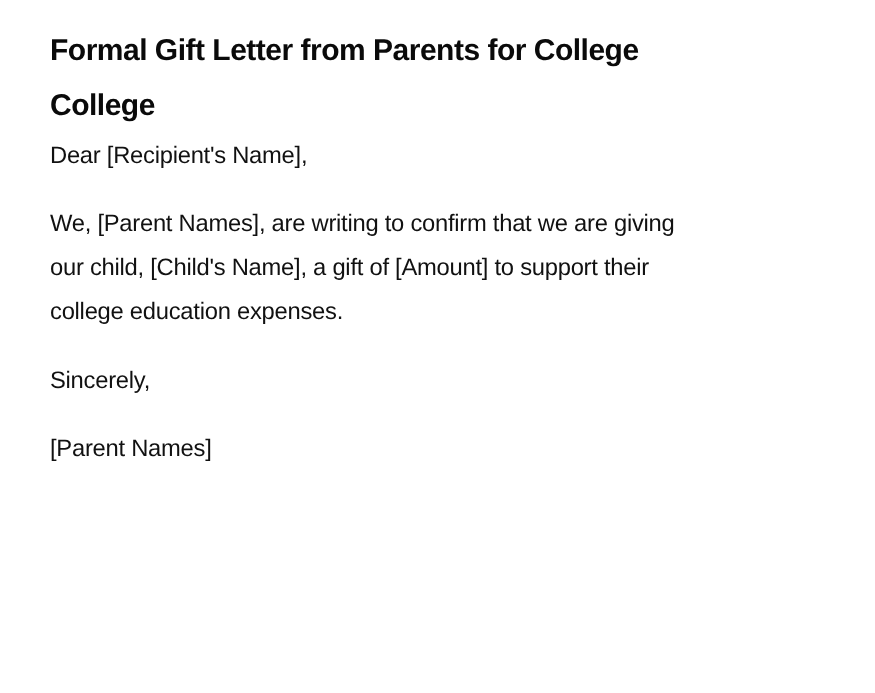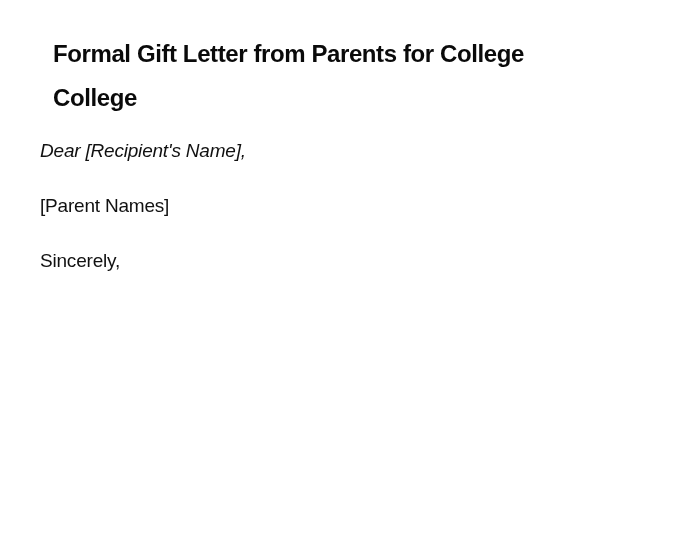--- a/index.html
+++ b/index.html
@@ -18,50 +18,55 @@
     .doc {
       position: absolute;
       left: 40px;
       top: 19px;
       width: 630px;
     }
     .title {
       font-size: 24px;
       font-weight: bold;
       line-height: 44px;
-      margin: 13px;
+      margin: 0;
       letter-spacing: -0.4px;
       color: #0a0a0a;
     }
     .title .line { display: block; white-space: nowrap; }
     .p {
       font-size: 19px;
       line-height: 35px;
       margin: 0;
       letter-spacing: -0.2px;
     }
     .p .line { display: block; white-space: nowrap; }
-    .greeting { margin-top: 0px; font-style: italic; }
+    .greeting { margin-top: 0px; }
     .gap { margin-top: 20px; }
   </style>
 </head>
 <body>
 
 <div class="doc">
   <h1 class="title">
     <span class="line">Formal Gift Letter from Parents for College</span>
     <span class="line">College</span>
   </h1>
 
   <p class="p greeting">
     <span class="line">Dear [Recipient's Name],</span>
   </p>
 
+  <p class="p gap">
+    <span class="line">We, [Parent Names], are writing to confirm that we are giving</span>
+    <span class="line">our child, [Child's Name], a gift of [Amount] to support their</span>
+    <span class="line">college education expenses.</span>
+  </p>
 
+
+  <p class="p gap">
+    <span class="line">Sincerely,</span>
+  </p>
 
   <p class="p gap">
     <span class="line">[Parent Names]</span>
   </p>
-
-  <p class="p gap">
-    <span class="line">Sincerely,</span>
-  </p>
 </div>
 
 </body></html>

